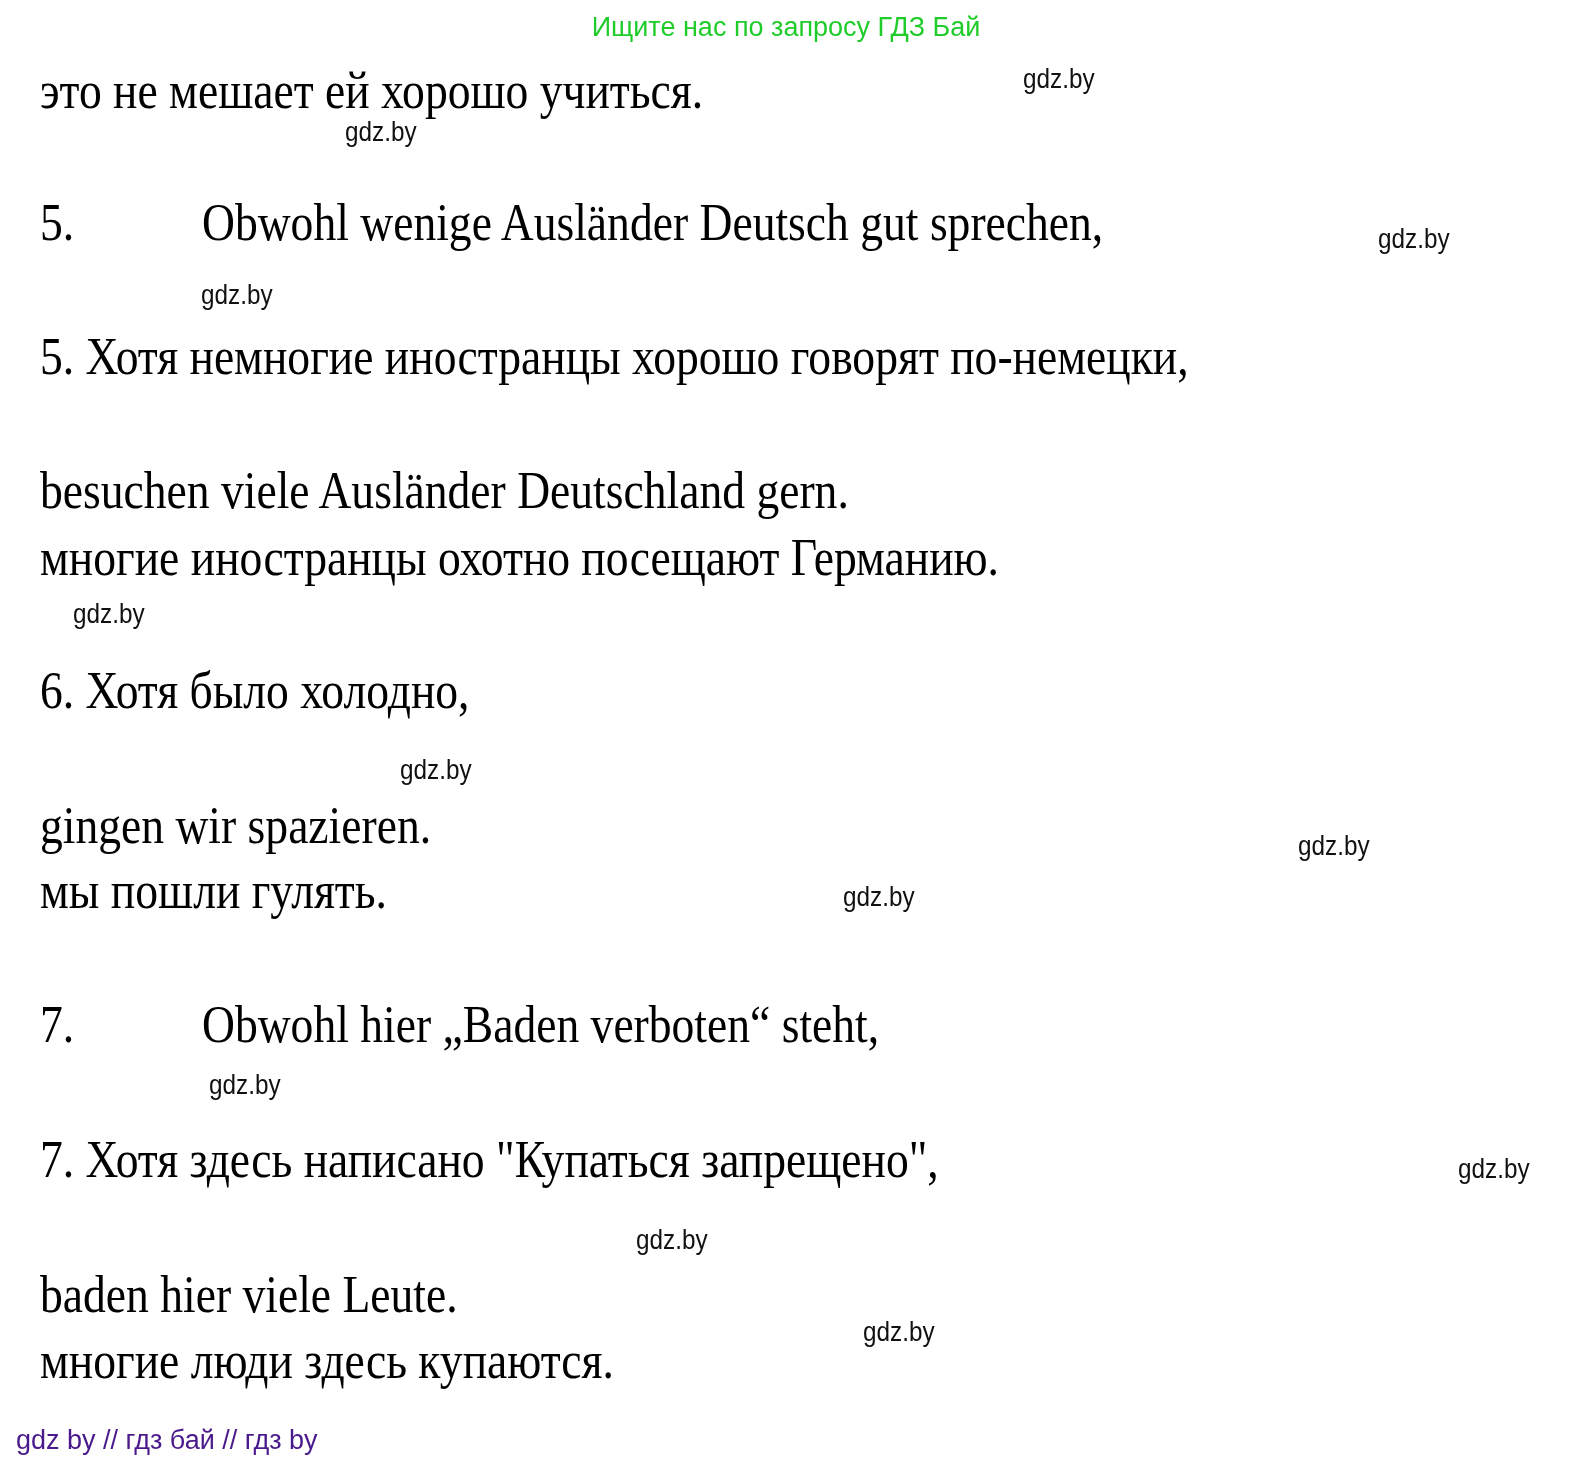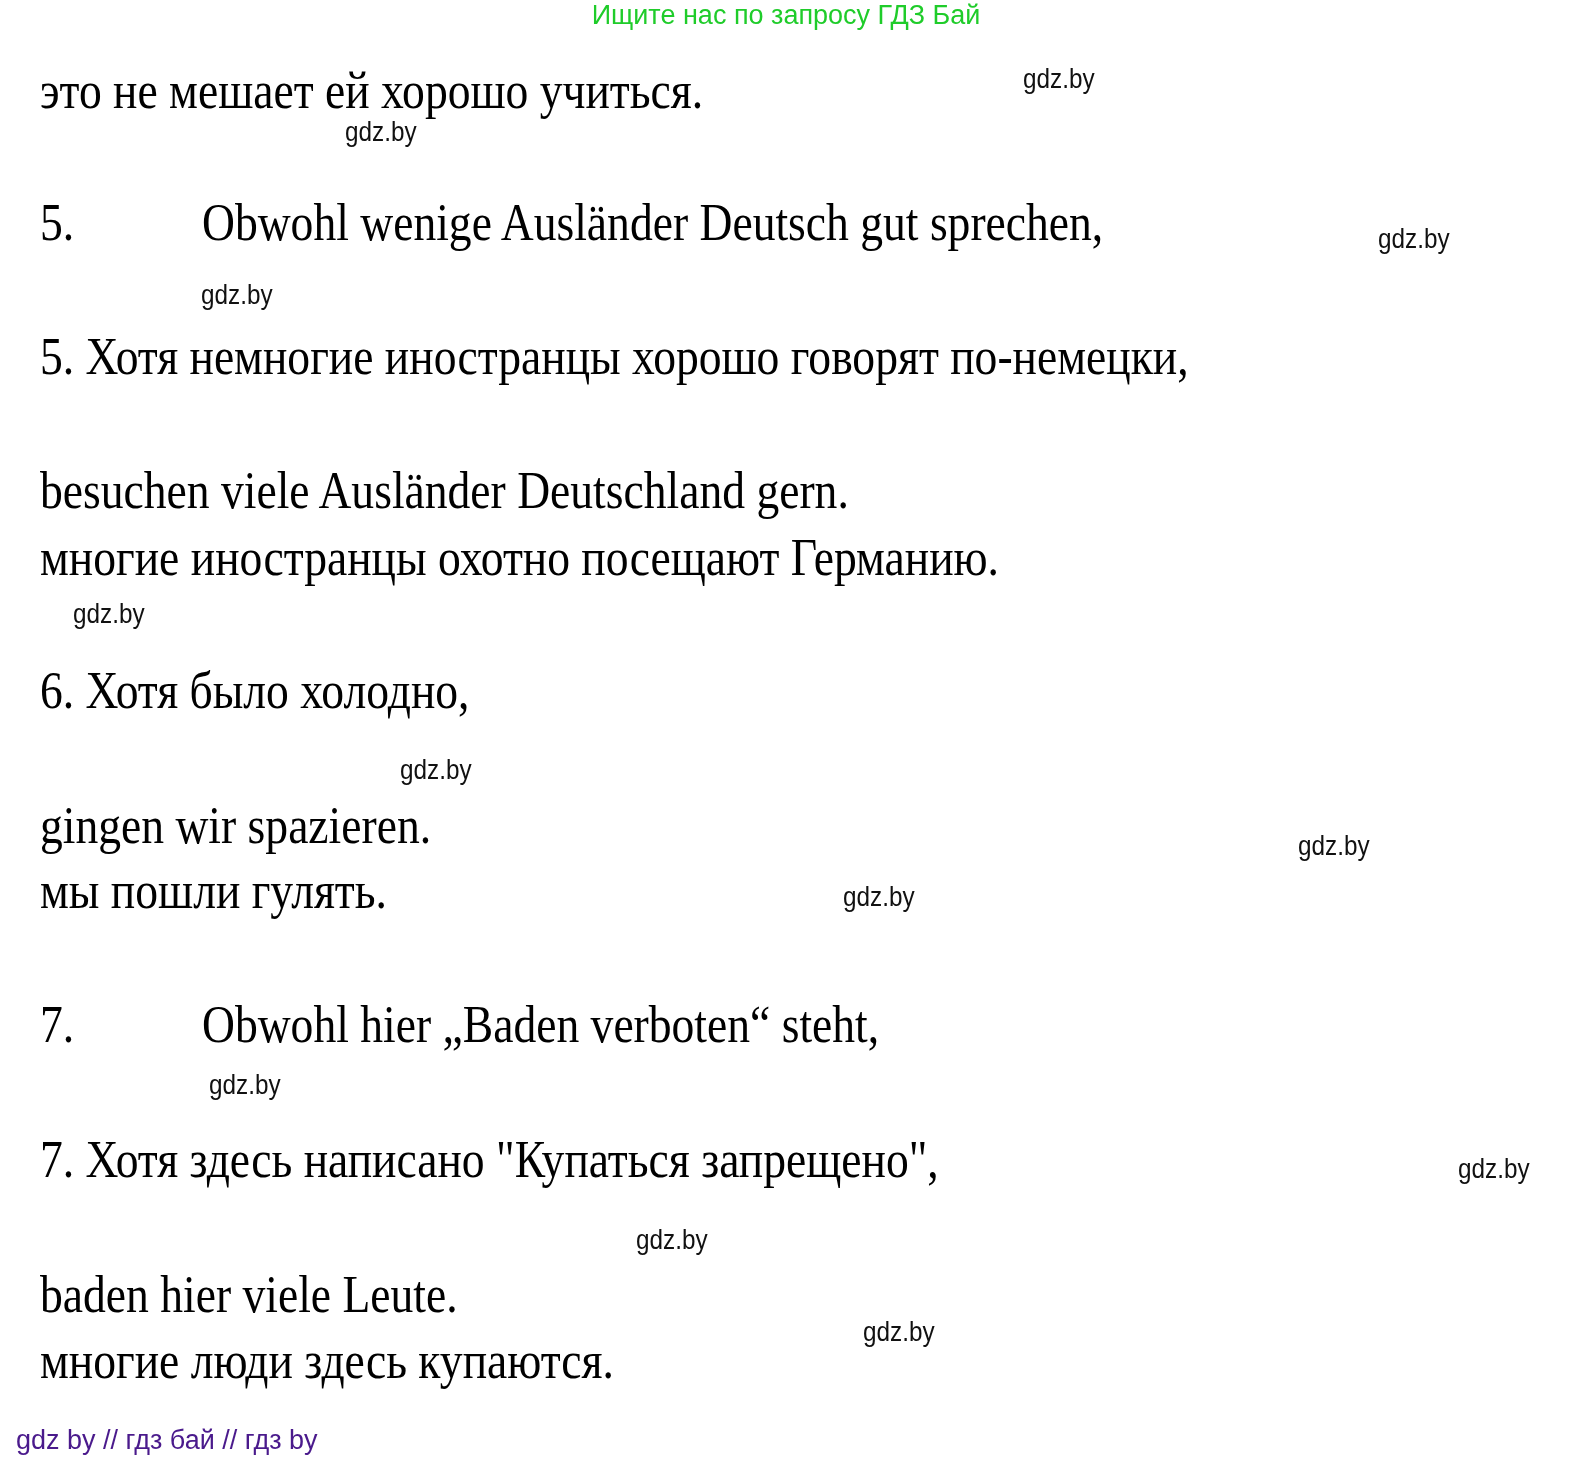--- a/index.html
+++ b/index.html
@@ -1,19 +1,19 @@
 <!DOCTYPE html>
 <html><head>
   <meta charset="utf-8">
   <style>
     html, body { margin: 0; padding: 0; background: #ffffff; }
     body { width: 1572px; height: 1463px; position: relative; overflow: hidden; }
     .abs { position: absolute; white-space: nowrap; }
     .header {
-      left: 0; width: 1572px; top: 0; text-align: center;
+      left: 0; width: 1572px; top: 12px; text-align: center;
       font-family: "Liberation Sans", sans-serif; font-size: 27px; color: #1fcc2a;
       line-height: 30px;
     }
     .footer {
       left: 16px; width: 1572px; top: 1425px; 
       font-family: "Liberation Sans", sans-serif; font-size: 27px; color: #4a1a8c;
       line-height: 30px;
     }
     .line {
       font-family: "Liberation Serif", serif; font-size: 53px; color: #000;

